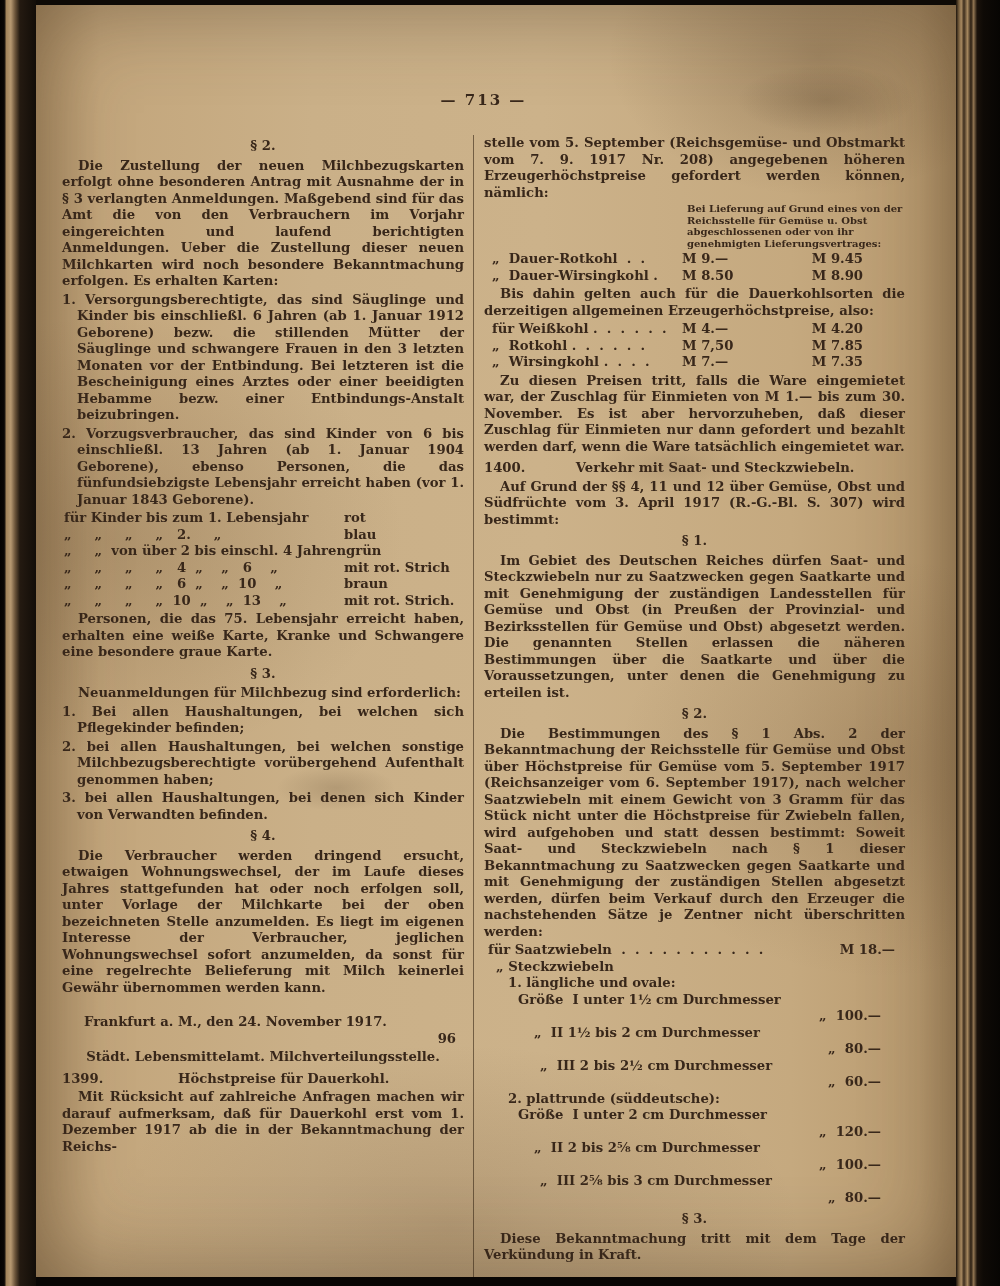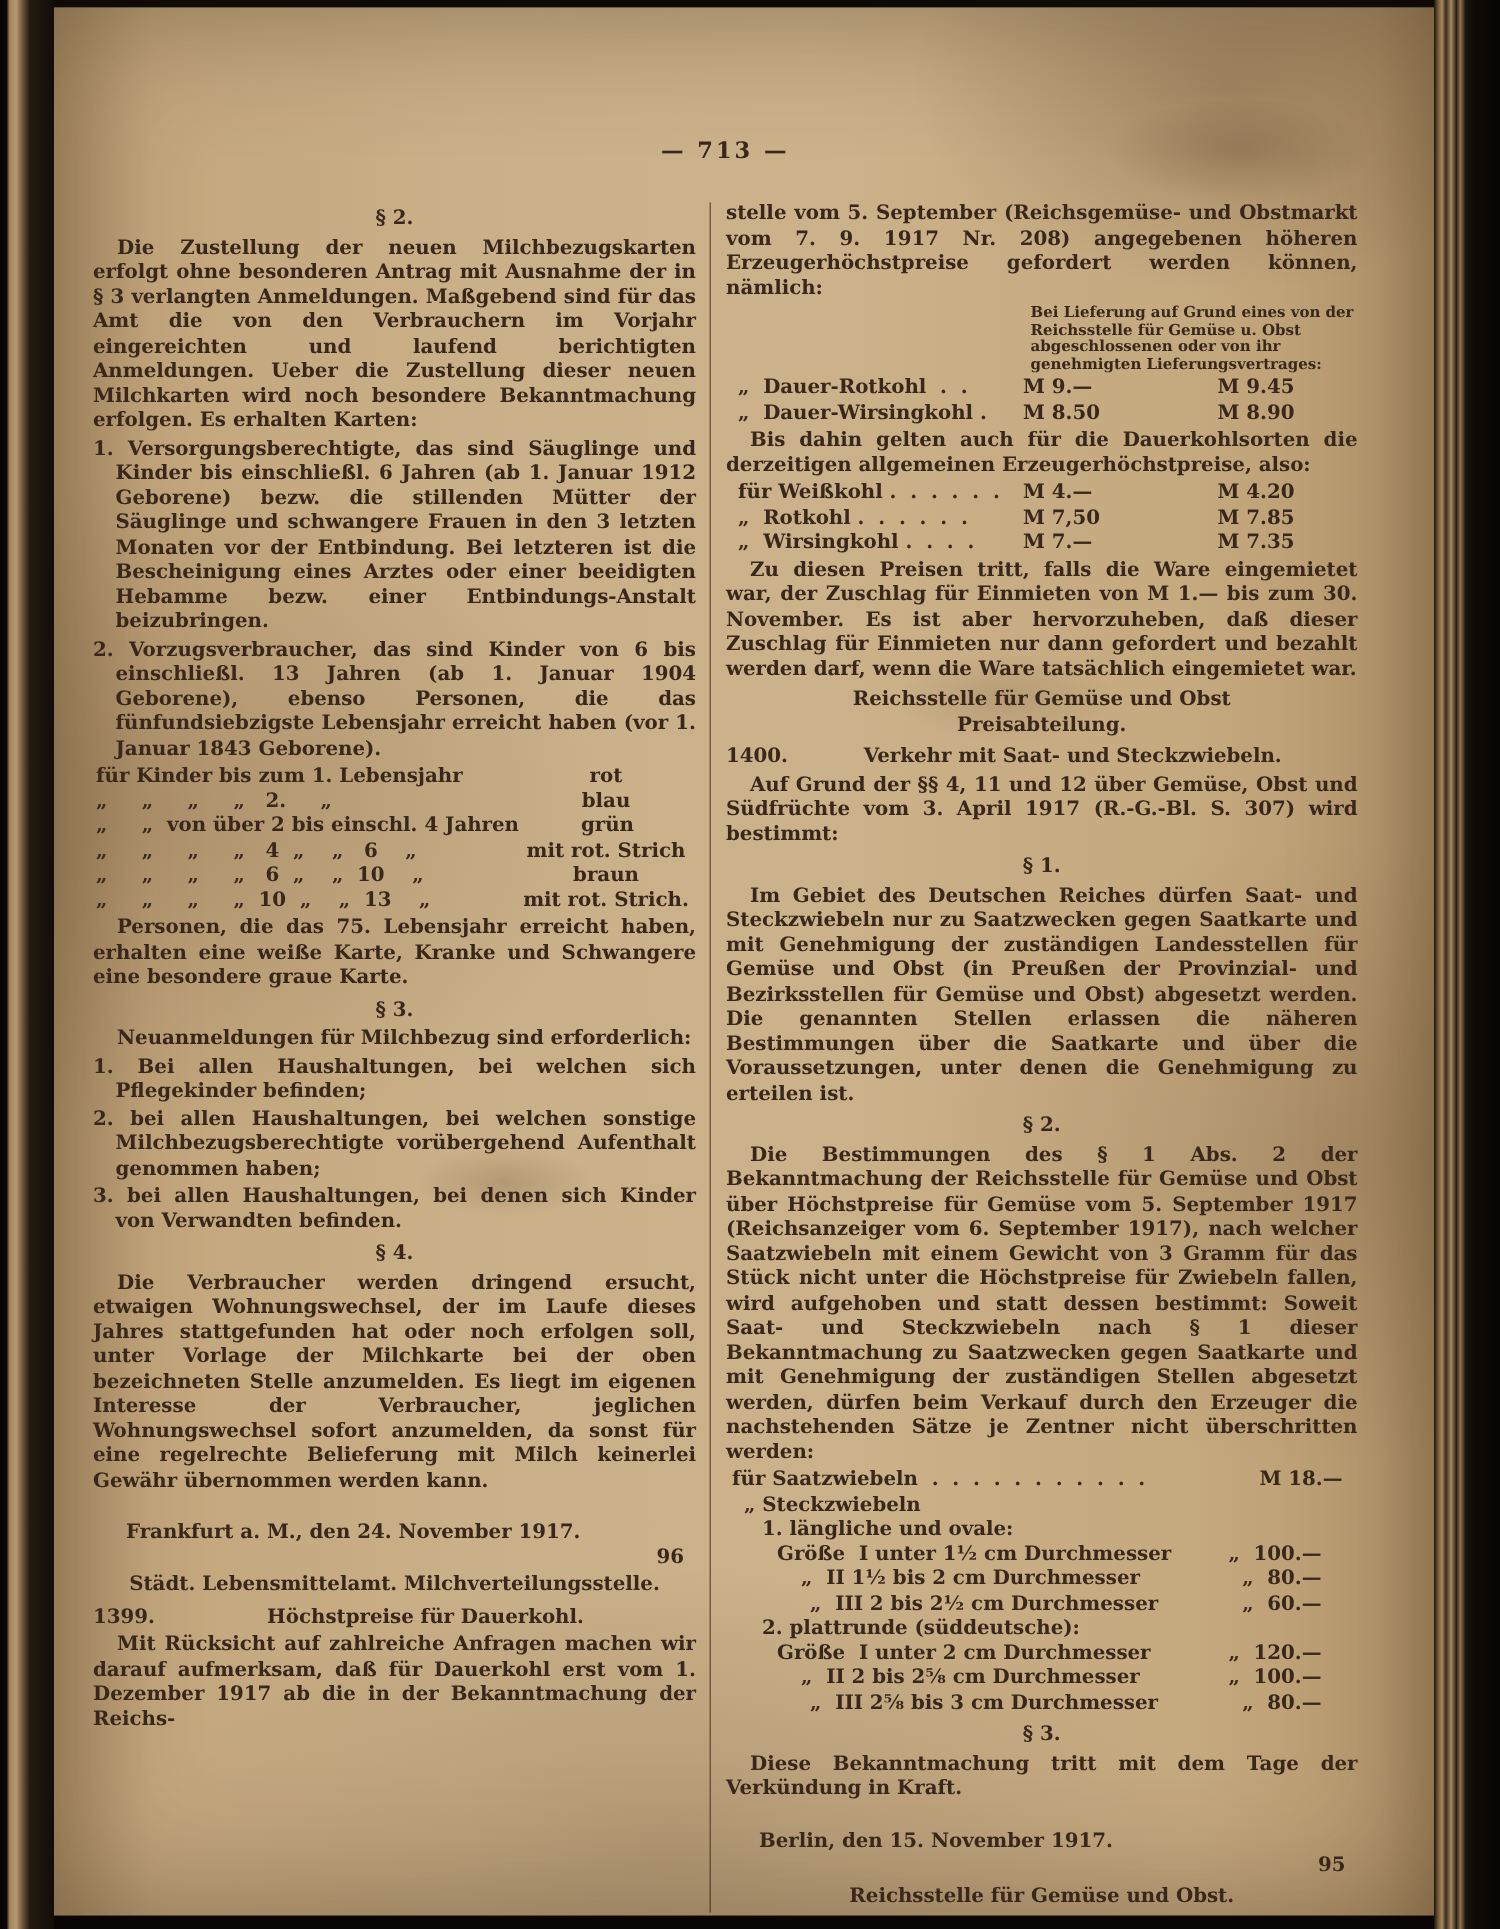--- a/index.html
+++ b/index.html
@@ -34,39 +34,39 @@
   .divider{flex:0 0 1px;background:rgba(55,38,20,.6);margin:2px 10px 0 9px;}
   .col-right{flex:1;}
 
   .para{margin:2px 0;text-indent:16px;}
   .para.noindent{text-indent:0;}
   .li{margin:2px 0;padding-left:15px;text-indent:-15px;}
   .sec-head{text-align:center;margin:5px 0 3px;}
   .card-table{margin:1px 0;}
   .card-row{display:flex;padding-left:2px;}
   .card-label{white-space:pre;}
-  .card-val{margin-left:auto;width:120px;text-align:center;white-space:pre;}
+  .card-val{margin-left:auto;width:120px;text-align:left;white-space:pre;}
   .dateline{display:flex;padding-left:22px;margin:18px 0 2px;flex-direction:column;}
   .dateline .num{margin-left:auto;padding-right:8px;}
   .sig{text-align:center;margin:2px 0;}
   .notice-head{display:flex;margin:5px 0 2px;}
   .notice-num{flex:0 0 auto;}
   .notice-title{flex:1;text-align:center;}
   .small-note{width:218px;margin:1px 0 2px auto;font-size:10px;line-height:11.6px;text-align:left;text-indent:0;}
   .price-table{margin:1px 0;}
   .price-row{display:flex;padding-left:8px;}
   .price-label{flex:0 0 190px;white-space:pre;}
   .price-a{flex:0 0 115px;white-space:pre;}
   .price-b{flex:1;text-align:right;padding-right:42px;white-space:pre;}
   .sig-center{text-align:center;margin:4px 0 2px;}
   .rate-row{display:flex;padding-left:4px;}
   .rate-row .val{margin-left:auto;padding-right:10px;white-space:pre;}
   .rate-plain{padding-left:12px;}
   .rate-group{padding-left:24px;}
-  .size-row{display:flex;}
+  .size-row{display:flex;flex-direction:column;}
   .size-row .val{margin-left:auto;text-align:left;padding-right:24px;white-space:pre;}
   .size-label{white-space:pre;}
   .ind-a{padding-left:34px;}
   .ind-b{padding-left:50px;}
   .ind-c{padding-left:56px;}
 </style>
 </head>
 <body>
 
 <div class="scan">
@@ -174,24 +174,20 @@
             </div>
             <div class="price-row">
               <span class="price-label">„  Wirsingkohl .  .  .  .</span>
               <span class="price-a">M 7.—</span>
               <span class="price-b">M 7.35</span>
             </div>
           </div>
 
           <p class="para">Zu diesen Preisen tritt, falls die Ware eingemietet war, der Zuschlag für Einmieten von M 1.— bis zum 30. November. Es ist aber hervorzuheben, daß dieser Zuschlag für Einmieten nur dann gefordert und bezahlt werden darf, wenn die Ware tatsächlich eingemietet war.</p>
 
-          <div class="sig-center">
-            <div>Reichsstelle für Gemüse und Obst</div>
-            <div>Preisabteilung.</div>
-          </div>
 
           <div class="notice-head">
             <span class="notice-num">1400.</span>
             <span class="notice-title">Verkehr mit Saat- und Steckzwiebeln.</span>
           </div>
 
           <p class="para">Auf Grund der §§ 4, 11 und 12 über Gemüse, Obst und Südfrüchte vom 3. April 1917 (R.-G.-Bl. S. 307) wird bestimmt:</p>
 
           <div class="sec-head">§ 1.</div>
           <p class="para">Im Gebiet des Deutschen Reiches dürfen Saat- und Steckzwiebeln nur zu Saatzwecken gegen Saatkarte und mit Genehmigung der zuständigen Landesstellen für Gemüse und Obst (in Preußen der Provinzial- und Bezirksstellen für Gemüse und Obst) abgesetzt werden. Die genannten Stellen erlassen die näheren Bestimmungen über die Saatkarte und über die Voraussetzungen, unter denen die Genehmigung zu erteilen ist.</p>

